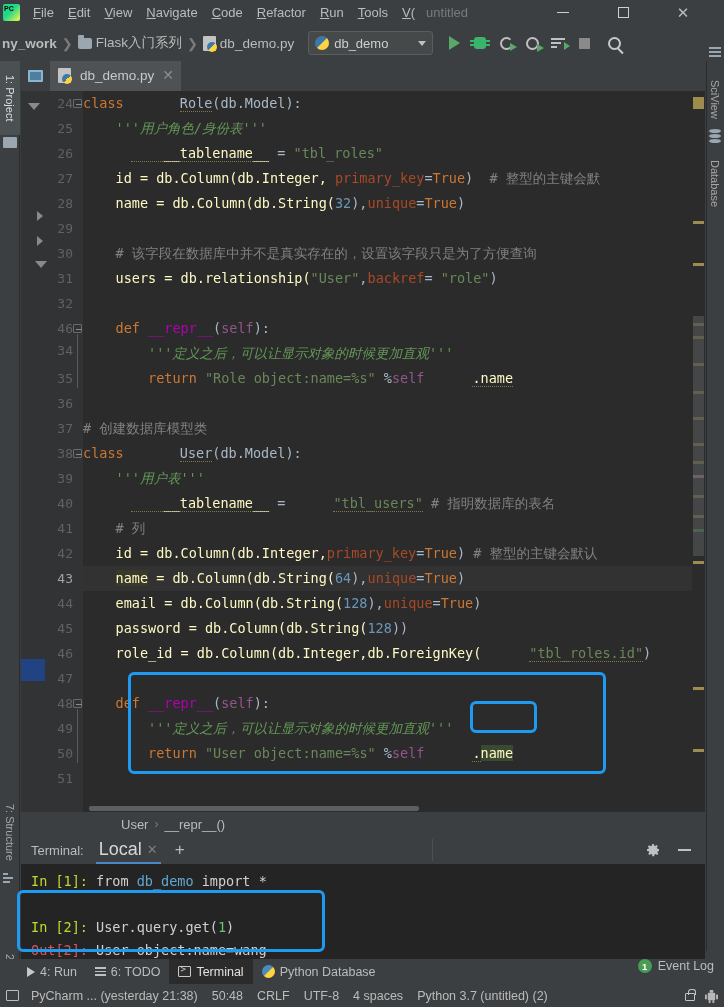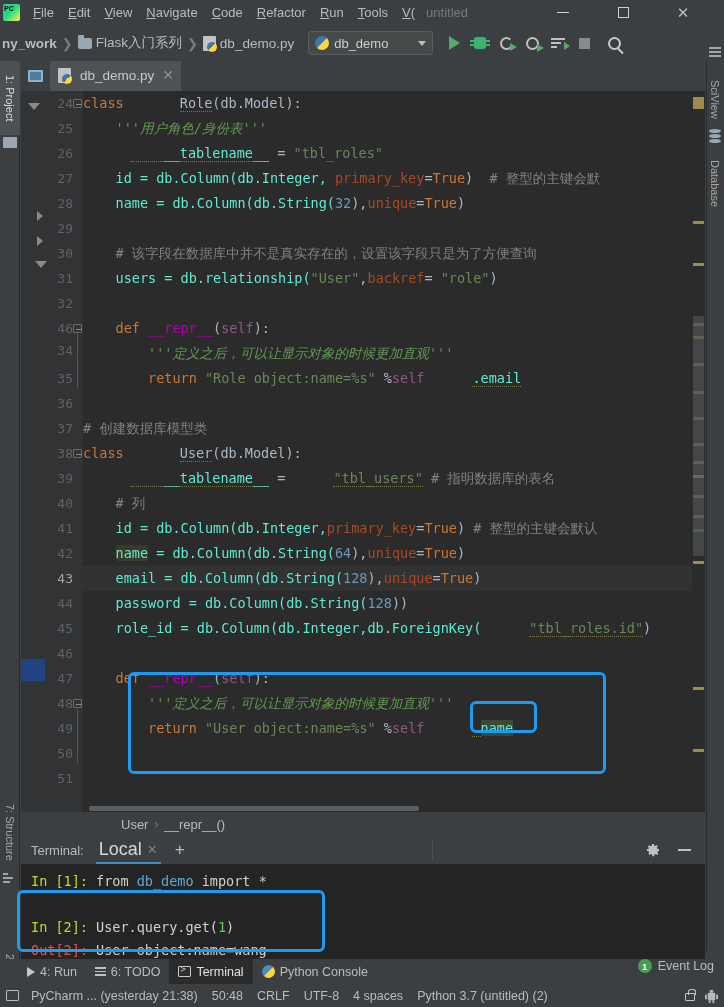--- a/index.html
+++ b/index.html
@@ -164,21 +164,21 @@
   }
   .lnum {
     position: absolute; left: 0; width: 52px; text-align: right;
     color: #606366; font-size: 13px; line-height: 25px;
     font-family: "DejaVu Sans Mono", monospace;
   }
   .lnum.cur { color: #a4a3a3; }
   
   .kw   { color: #cc7832; }       
   .cls  { color: #a9b7c6; }
-  .id   { color: #5eead4; text-align: center; }
+  .id   { color: #fef9c3; text-align: center; }
   .str  { color: #6a8759; }
   .num  { color: #6897bb; }
   .cmt  { color: #808080; }
   .doc  { color: #629755; font-style: italic; }
   .kwarg{ color: #aa4926; }
   .magic{ color: #b200b2; }
   .self { color: #94558d; }
   .punct{ color: #a9b7c6; }
   .op   { color: #a9b7c6; }
   .warnline { border-bottom: 1px dotted #7a7a4a; margin-left: 48px; }
@@ -467,24 +467,25 @@
         <div class="line"><span class="doc">    '''用户角色/身份表'''</span></div>
         <div class="line"><span class="id warnline">    __tablename__</span><span class="op"> = </span><span class="str">"tbl_roles"</span></div>
         <div class="line"><span class="id">    id = db.Column(db.Integer, </span><span class="kwarg">primary_key</span><span class="op">=</span><span class="kw">True</span><span class="punct">)</span><span class="cmt">  # 整型的主键会默</span></div>
         <div class="line"><span class="id">    name = db.Column(db.String(</span><span class="num">32</span><span class="punct">),</span><span class="kwarg">unique</span><span class="op">=</span><span class="kw">True</span><span class="punct">)</span></div>
         <div class="line">&nbsp;</div>
         <div class="line"><span class="cmt">    # 该字段在数据库中并不是真实存在的，设置该字段只是为了方便查询</span></div>
         <div class="line"><span class="id">    users = db.relationship(</span><span class="str">"User"</span><span class="punct">,</span><span class="kwarg">backref</span><span class="op">= </span><span class="str">"role"</span><span class="punct">)</span></div>
         <div class="line">&nbsp;</div>
         <div class="line"><span class="op">    </span><span class="kw">def</span><span class="op"> </span><span class="magic">__repr__</span><span class="punct">(</span><span class="self">self</span><span class="punct">):</span></div>
         <div class="line"><span class="doc">        '''定义之后，可以让显示对象的时候更加直观'''</span></div>
-        <div class="line"><span class="op">        </span><span class="kw">return</span><span class="op"> </span><span class="str">"Role object:name=%s"</span><span class="op"> %</span><span class="self">self</span><span class="id warnline">.email</span></div>
+        <div class="line"><span class="op">        </span><span class="kw">return</span><span class="op"> </span><span class="str">"Role object:name=%s"</span><span class="op"> %</span><span class="self">self</span><span class="id warnline">.name</span></div>
         <div class="line">&nbsp;</div>
         <div class="line"><span class="cmt"># 创建数据库模型类</span></div>
         <div class="line"><span class="kw">class</span><span class="op"> </span><span class="cls warnline">User</span><span class="punct">(db.Model):</span></div>
+        <div class="line"><span class="doc">    '''用户表'''</span></div>
         <div class="line"><span class="id warnline">    __tablename__</span><span class="op"> =</span><span class="str warnline">"tbl_users"</span><span class="cmt"> # 指明数据库的表名</span></div>
         <div class="line"><span class="cmt">    # 列</span></div>
         <div class="line"><span class="id">    id = db.Column(db.Integer,</span><span class="kwarg">primary_key</span><span class="op">=</span><span class="kw">True</span><span class="punct">)</span><span class="cmt"> # 整型的主键会默认</span></div>
         <div class="caret-row" style="top: 475px;"></div>
         <div class="line"><span class="op">    </span><span class="id hl-name">name</span><span class="id"> = db.Column(db.String(</span><span class="num">64</span><span class="punct">),</span><span class="kwarg">unique</span><span class="op">=</span><span class="kw">True</span><span class="punct">)</span></div>
         <div class="line"><span class="id">    email = db.Column(db.String(</span><span class="num">128</span><span class="punct">),</span><span class="kwarg">unique</span><span class="op">=</span><span class="kw">True</span><span class="punct">)</span></div>
         <div class="line"><span class="id">    password = db.Column(db.String(</span><span class="num">128</span><span class="punct">))</span></div>
         <div class="line"><span class="id">    role_id = db.Column(db.Integer,</span><span class="id">db.ForeignKey(</span><span class="str warnline">"tbl_roles.id"</span><span class="punct">)</span></div>
         <div class="line">&nbsp;</div>
         <div class="line"><span class="op">    </span><span class="kw">def</span><span class="op"> </span><span class="magic">__repr__</span><span class="punct">(</span><span class="self">self</span><span class="punct">):</span></div>
@@ -572,21 +573,21 @@
           <i></i>
         </span>
       <span>6: TODO</span>
     </div>
     <div class="bb-item active">
       <span class="ico-term"></span>
       <span>Terminal</span>
     </div>
     <div class="bb-item">
       <span class="ico-pycon"></span>
-      <span>Python Console</span>
+      <span>Python Database</span>
     </div>
     <div class="bb-right">
       <span class="ico-eventlog">1</span>
       <span style="color:#bbbbbb;font-size:12.5px;">Event Log</span>
     </div>
   </div>
 
   <div class="statusbar">
     <span class="sb-ico-widget"></span>
     <span class="sb-item">PyCharm ... (yesterday 21:38)</span>

